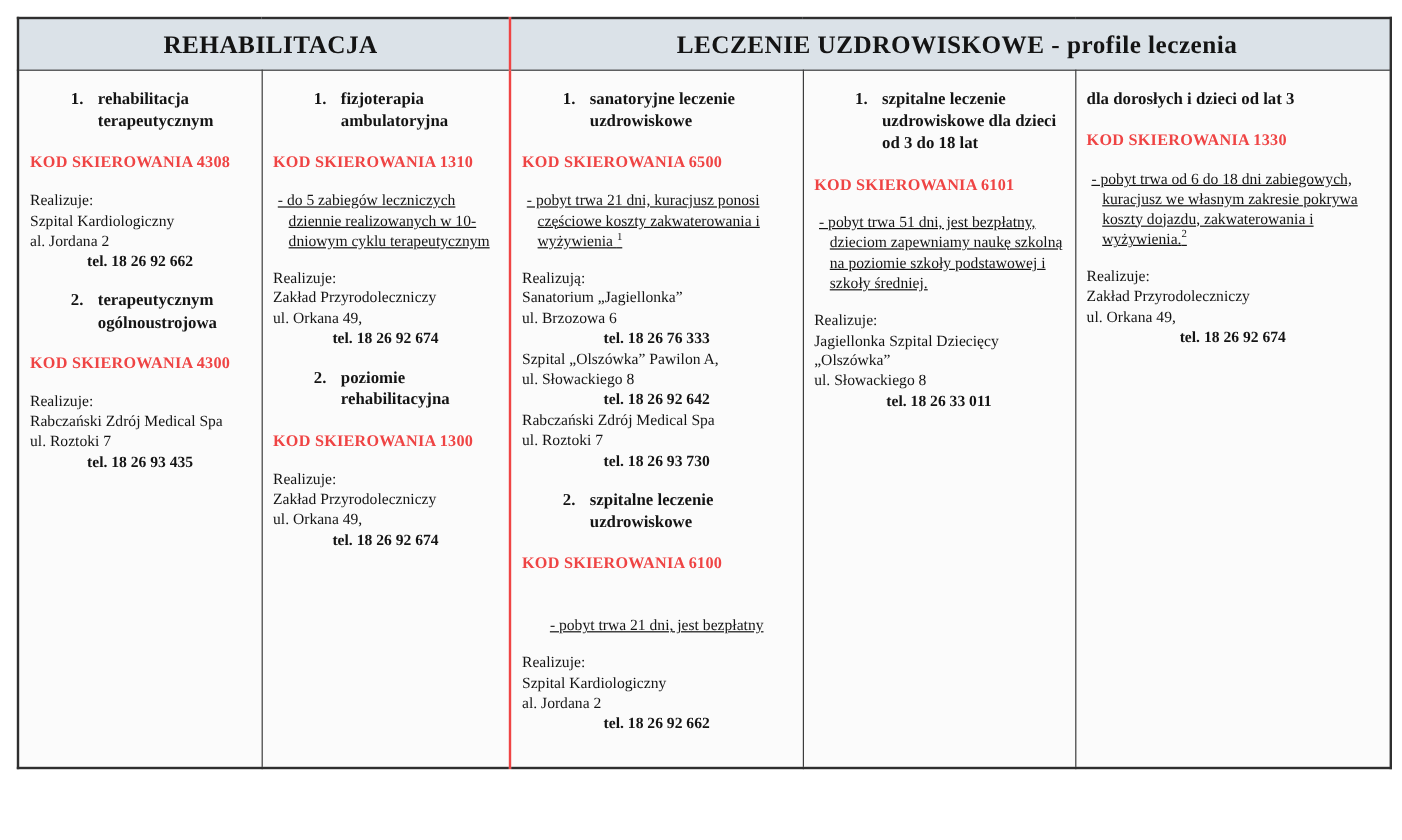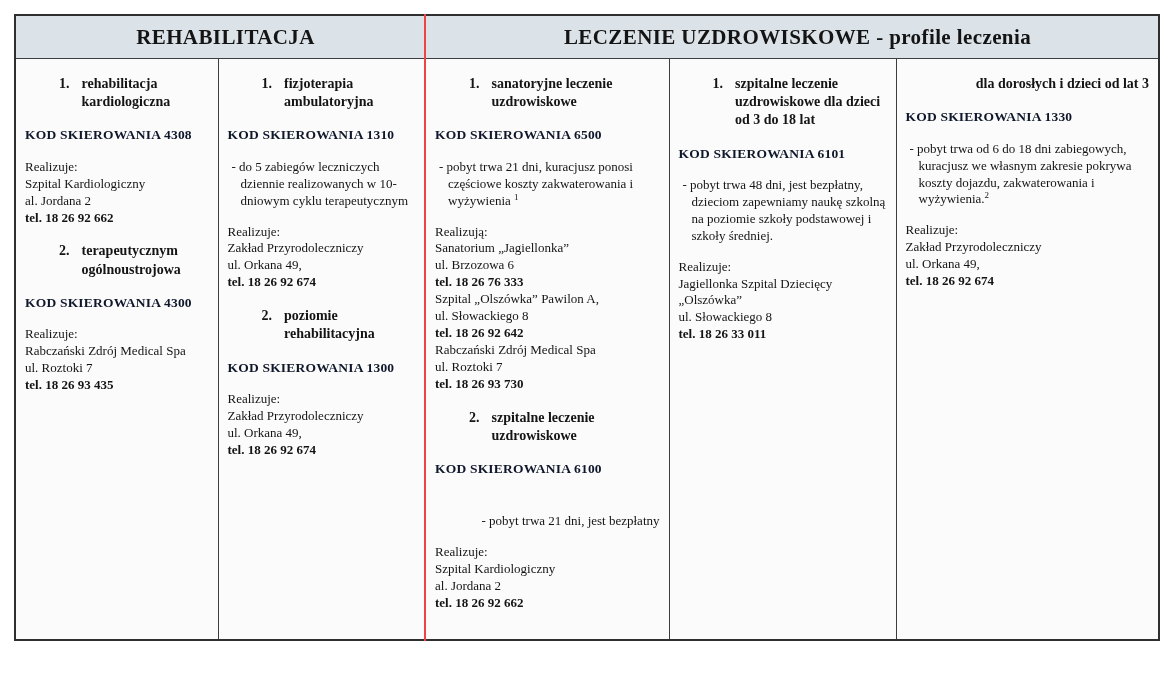--- a/index.html
+++ b/index.html
@@ -8,28 +8,28 @@
   col.c1{width:203px}col.c2{width:207px}col.c3{width:244px}col.c4{width:227px}col.c5{width:263px}
   th{border:1px solid #3d3d3d;background:#dbe2e8;font-weight:bold;text-align:center;vertical-align:middle;}
   td{border:1px solid #3d3d3d;background:#fbfbfb;vertical-align:top;padding:14px 9px 10px 9px;font-size:13px;line-height:1.3;}
   tr.group-row th{height:40px;font-size:21px;letter-spacing:0.4px;padding-left:12px;}
   tr.colhead-row th{height:62px;font-size:15px;letter-spacing:0.3px;padding:4px 8px;}
   th.group-sep,td.group-sep{border-left:2px solid #ef4444;}
   tr.body-row td{height:556px;}
   .blk{margin:0 0 13px 0;}
   .item{display:flex;font-weight:bold;font-size:14px;padding-left:34px;margin:2px 0 15px 0;}
   .item .num{flex:0 0 auto;margin-right:12px;}
-  .item.center{display:block;text-align:right;padding-left:0;}
-  .kod{color:#0f172a;font-weight:bold;font-size:13.5px;margin:15px 0 15px 0;letter-spacing:0.2px;}
+  .item.center{display:block;text-align:left;padding-left:0;}
+  .kod{color:#ef4444;font-weight:bold;font-size:13.5px;margin:15px 0 15px 0;letter-spacing:0.2px;}
   .kod.center{}
-  .note{padding-left:13px;text-indent:-9px;margin:14px 0;}
-  .note.center{text-align:right;padding-left:0;text-indent:0;margin-top:36px;}
+  .note{padding-left:13px;text-indent:-9px;margin:14px 0;text-decoration:underline;}
+  .note.center{text-align:center;padding-left:0;text-indent:0;margin-top:36px;}
   .contact{margin:14px 0 16px 0;}
   .cline{white-space:normal;}
-  .cline.b{font-weight:bold;}
+  .cline.b{font-weight:bold;text-align:center;}
   sup{font-size:9px;line-height:0;}
 </style>
 </head>
 <body>
 
 <table class="doc">
   <colgroup>
     <col class="c1">
       <col class="c2">
       <col class="c3">
@@ -38,21 +38,21 @@
   </colgroup>
   <tbody>
       <tr class="group-row">
     <th colspan="2">REHABILITACJA</th>
     <th colspan="3" class="group-sep">LECZENIE UZDROWISKOWE - profile leczenia</th>
   </tr>
   <tr class="body-row">
     <td>
           <div class="blk item">
             <span class="num">1.</span>
-            <span class="itxt">rehabilitacja kardiologiczna</span>
+            <span class="itxt">rehabilitacja terapeutycznym</span>
           </div>
           <div class="blk kod">KOD SKIEROWANIA 4308</div>
           <div class="blk contact">
             <div class="cline">Realizuje:</div>
             <div class="cline">Szpital Kardiologiczny</div>
             <div class="cline">al. Jordana 2</div>
             <div class="cline b">tel. 18 26 92 662</div>
           </div>
           <div class="blk item">
             <span class="num">2.</span>
@@ -122,21 +122,21 @@
             <div class="cline">al. Jordana 2</div>
             <div class="cline b">tel. 18 26 92 662</div>
           </div>
         </td>
     <td>
           <div class="blk item">
             <span class="num">1.</span>
             <span class="itxt">szpitalne leczenie uzdrowiskowe dla dzieci od 3 do 18 lat</span>
           </div>
           <div class="blk kod center">KOD SKIEROWANIA 6101</div>
-          <div class="blk note">- pobyt trwa 48 dni, jest bezpłatny, dzieciom zapewniamy naukę szkolną na poziomie szkoły podstawowej i szkoły średniej.</div>
+          <div class="blk note">- pobyt trwa 51 dni, jest bezpłatny, dzieciom zapewniamy naukę szkolną na poziomie szkoły podstawowej i szkoły średniej.</div>
           <div class="blk contact">
             <div class="cline">Realizuje:</div>
             <div class="cline">Jagiellonka Szpital Dziecięcy</div>
             <div class="cline">„Olszówka”</div>
             <div class="cline">ul. Słowackiego 8</div>
             <div class="cline b">tel. 18 26 33 011</div>
           </div>
         </td>
     <td>
           <div class="blk item center"><span class="itxt">dla dorosłych i dzieci od lat 3</span></div>

